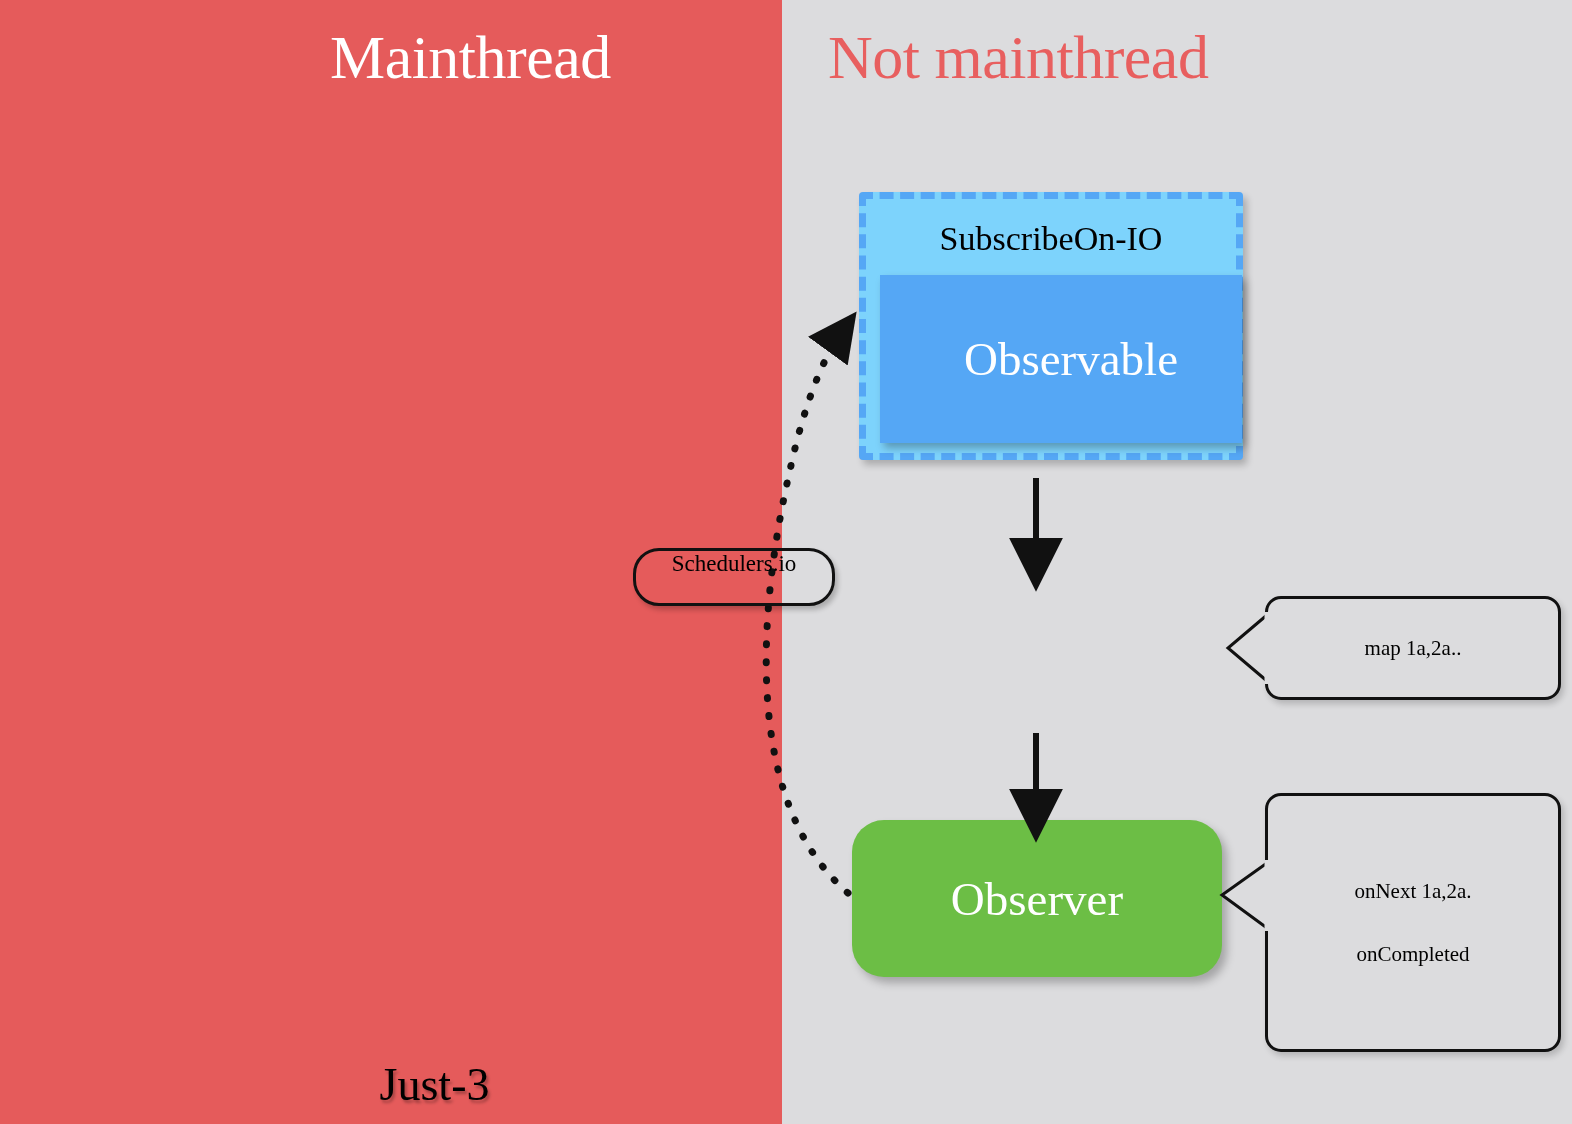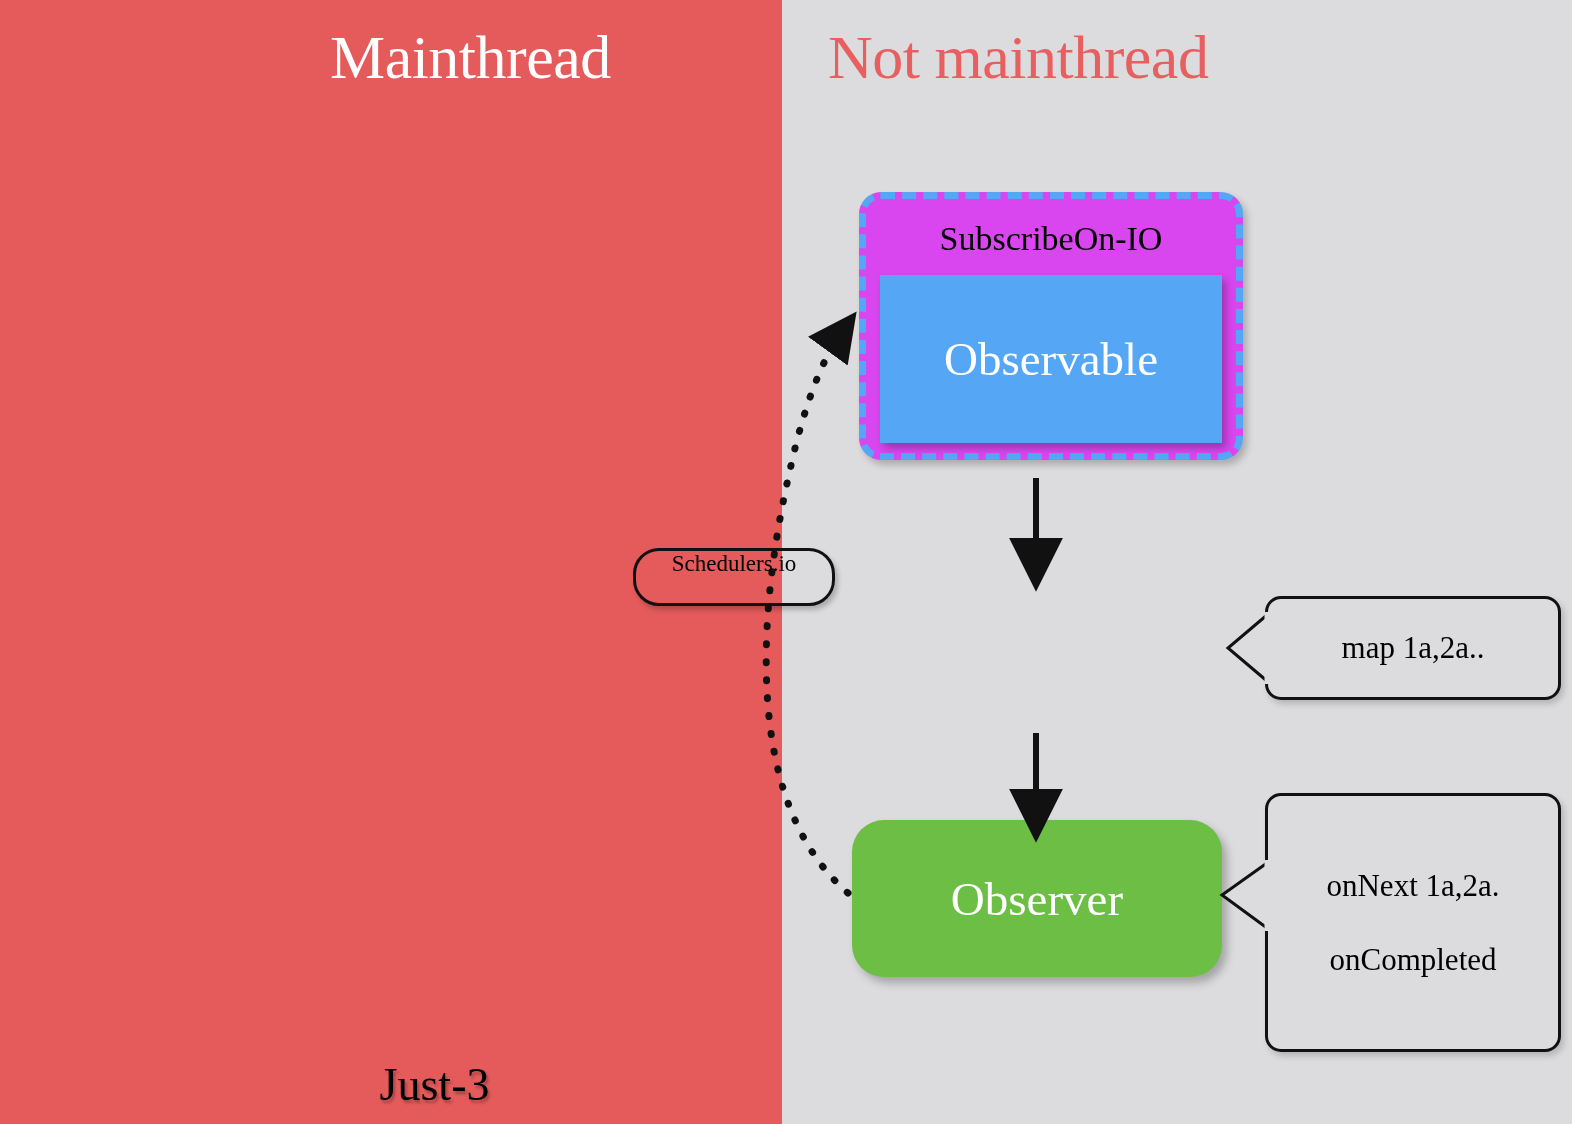--- a/index.html
+++ b/index.html
@@ -51,23 +51,23 @@
     color: #e85f5f;
   }
 
   
   #subscribeon-group {
     position: absolute;
     left: 859px;
     top: 192px;
     width: 384px;
     height: 268px;
-    background: #d946ef;
+    background: #7dd3fc;
     border: 7px dashed #55a7f5;
-    border-radius: 22px;
+    border-radius: 4px;
     box-sizing: border-box;
     box-shadow: 4px 5px 7px rgba(0,0,0,0.22);
   }
   #subscribeon-label {
     position: absolute;
     left: 0;
     top: 21px;
     width: 100%;
     text-align: center;
     font-size: 34px;
@@ -78,20 +78,21 @@
     position: absolute;
     left: 14px;
     top: 76px;
     width: 342px;
     height: 168px;
     background: #55a7f5;
     box-shadow: 4px 5px 8px rgba(0,0,0,0.28);
     display: flex;
     align-items: center;
     justify-content: center;
+    padding-left: 20px;
   }
   #observable-label {
     font-size: 47px;
     color: #ffffff;
     white-space: nowrap;
   }
 
   
   #map-box {
     position: absolute;
@@ -160,21 +161,21 @@
     border-radius: 16px;
     background: #dcdcde;
     box-sizing: border-box;
     display: flex;
     flex-direction: column;
     align-items: center;
     justify-content: center;
     box-shadow: 3px 4px 6px rgba(0,0,0,0.18);
   }
   .callout .ctext {
-    font-size: 31px;
+    font-size: 21px;
     color: #000000;
     white-space: nowrap;
     text-align: left;
   }
   #callout-map {
     left: 1265px;
     top: 596px;
     width: 296px;
     height: 104px;
   }

